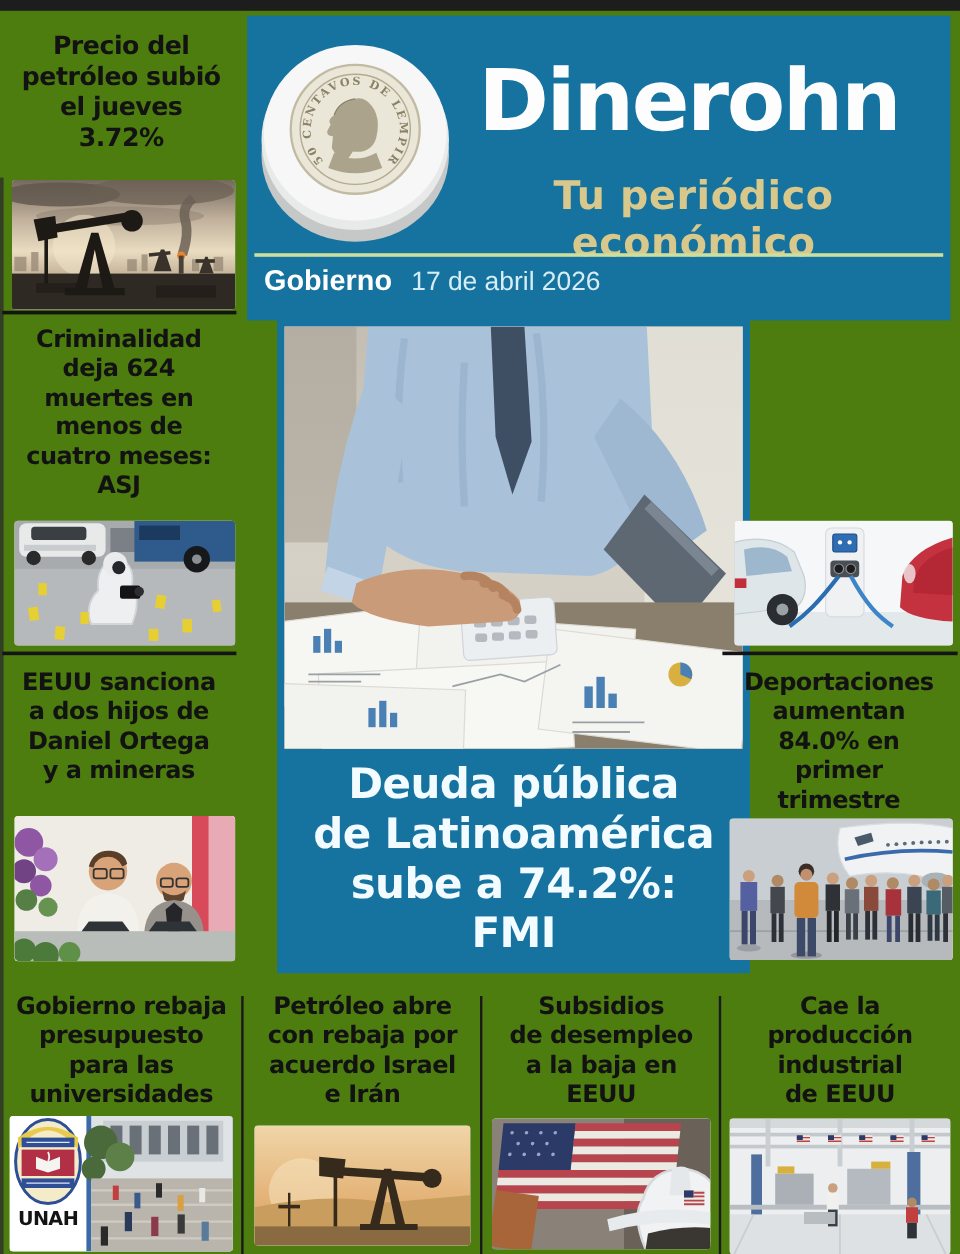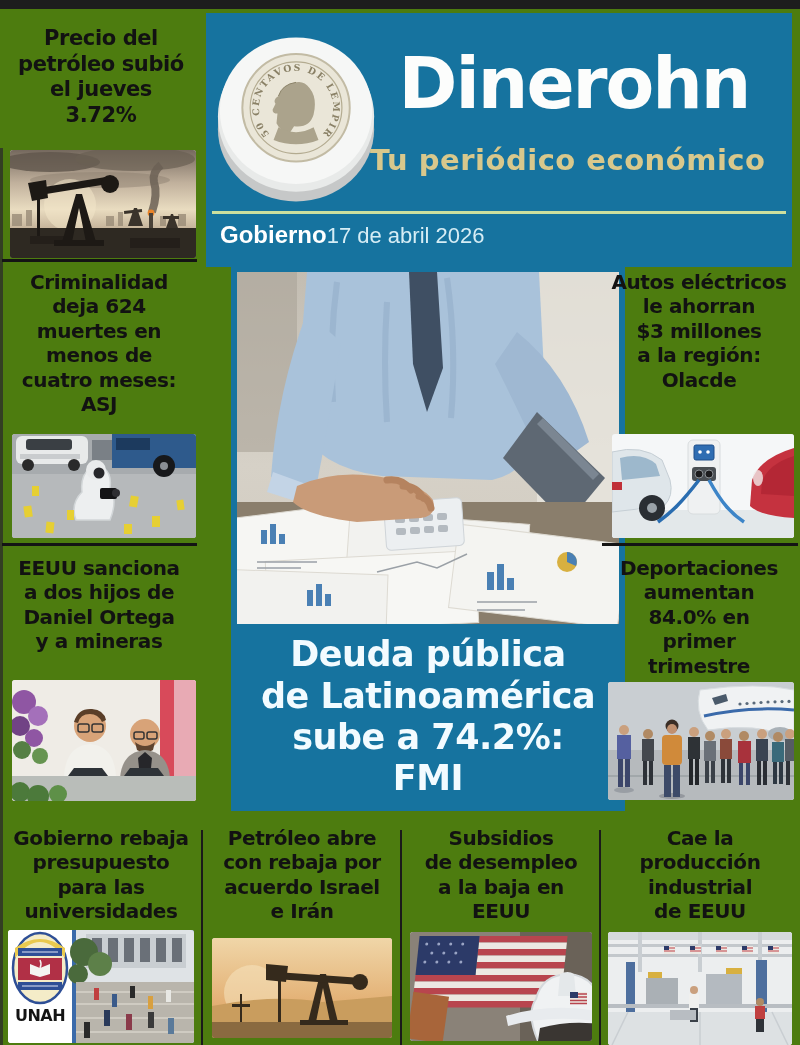--- a/index.html
+++ b/index.html
@@ -9,27 +9,27 @@
   .hl{font-weight:bold;text-align:center;white-space:pre-line;letter-spacing:-0.4px;
       color:#121212;line-height:1.22;}
   .img-box{position:absolute;overflow:hidden;border-radius:3px;background:#ddd;}
   .img-box svg{display:block;width:100%;height:100%;}
   .divider-h{position:absolute;background:#141414;height:3px;}
   .divider-v{position:absolute;background:#1a1a1a;width:2px;}
   
   .masthead{position:absolute;left:206px;top:13px;width:586px;height:254px;background:#16739f;}
   .brand-title{position:absolute;left:156px;top:34px;width:424px;text-align:center;
       font-size:71px;font-weight:bold;color:#fcfdfc;letter-spacing:-2px;line-height:1.05;}
-  .brand-tagline{position:absolute;left:164px;top:130px;width:416px;
-      font-size:29px;font-weight:bold;color:#d8c88c;letter-spacing:0.5px;}
+  .brand-tagline{position:absolute;left:164px;top:130px;width:416px;text-align:center;
+      font-size:33px;font-weight:bold;color:#d8c88c;letter-spacing:0.5px;}
   .mast-sep{position:absolute;left:6px;top:198px;width:574px;height:3px;background:#ccdf9e;}
   .date-bar{position:absolute;left:14px;right:14px;top:208px;display:flex;
       justify-content:space-between;align-items:baseline;font-family:"Liberation Sans",sans-serif;}
   .weekday{font-weight:bold;color:#ffffff;font-size:24px;}
-  .date-rest{font-weight:normal;color:#d6edf5;font-size:22px;margin-left:0;}
+  .date-rest{font-weight:normal;color:#d6edf5;font-size:22px;margin-left:16px;}
   .publication{font-weight:bold;color:#c3dd2f;font-size:25px;letter-spacing:-0.5px;}
   
   .center-panel{position:absolute;left:202px;top:266px;width:394px;height:545px;background:#16739f;margin-left:29px;}
   .center-photo{position:absolute;left:6px;top:6px;width:382px;height:352px;overflow:hidden;background:#ccc;}
   .center-band{position:absolute;left:4px;top:362px;width:386px;height:178px;
       display:flex;align-items:center;justify-content:center;}
   .center-hl{font-size:35px;font-weight:bold;color:#f2fbff;text-align:center;
       white-space:pre-line;line-height:1.18;letter-spacing:-0.5px;}
   .top-bar{position:absolute;left:0;top:0;width:800px;height:9px;background:#1d1d1d;}
   .left-edge{position:absolute;left:0;top:148px;width:3px;height:897px;background:#2b2b2b;opacity:.75;}
@@ -267,25 +267,20 @@
       </svg>
     </div>
     <div class="center-band">
       <div class="center-hl">Deuda pública
 de Latinoamérica
 sube a 74.2%:
 FMI</div>
     </div>
   </div>
 
-  <div class="hl abs" style="left:600px;top:270px;width:198px;font-size:20px;">Autos eléctricos
-le ahorran
-$3 millones
-a la región:
-Olacde</div>
   <div class="img-box" style="left:612px;top:434px;width:182px;height:104px;">
     <svg viewBox="0 0 182 104" preserveAspectRatio="none">
       <rect width="182" height="104" fill="#f5f7f8"></rect>
       <rect y="76" width="182" height="28" fill="#e3e8ea"></rect>
       <path d="M0,18 Q30,10 50,26 L58,46 Q62,62 52,72 L0,78 Z" fill="#dfe6ea" stroke="#c5ced4"></path>
       <path d="M8,24 Q30,18 44,30 L48,42 L10,46 Z" fill="#9db8cc"></path>
       <circle cx="40" cy="74" r="13" fill="#2a2e33"></circle>
         <circle cx="40" cy="74" r="5" fill="#9aa2a8"></circle>
       <rect x="0" y="48" width="10" height="8" fill="#c03038"></rect>
       <path d="M182,14 Q148,24 140,46 L138,72 Q148,82 182,84 Z" fill="#c5323f"></path>

